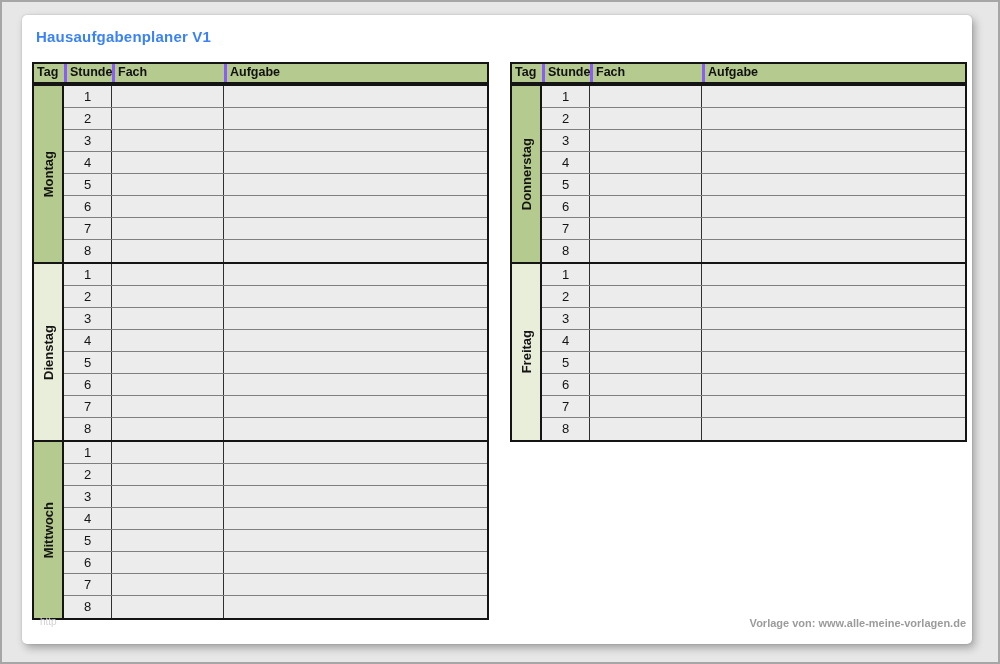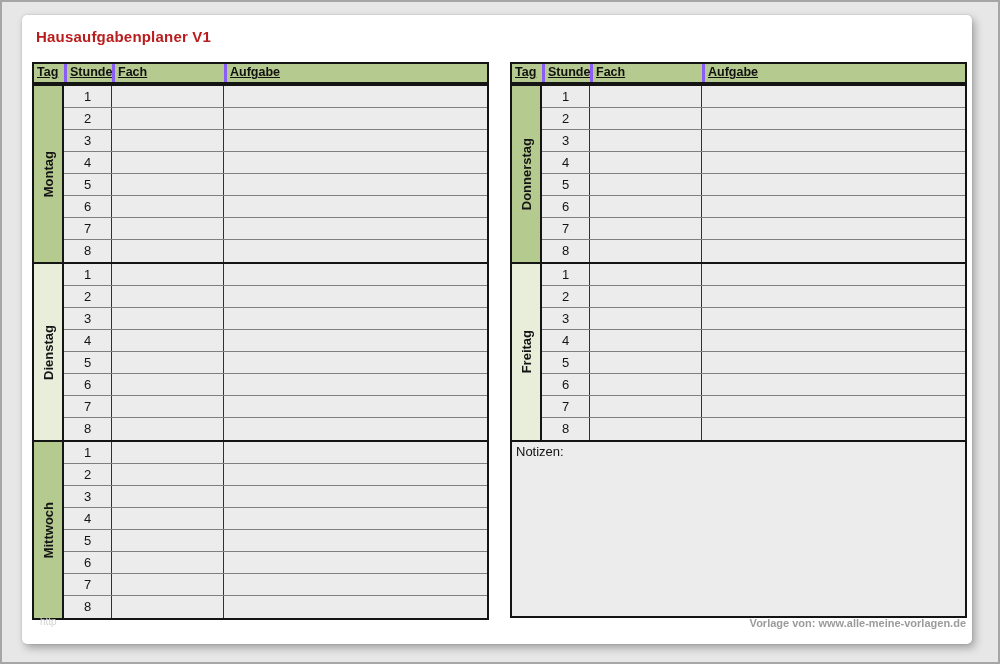--- a/index.html
+++ b/index.html
@@ -12,41 +12,41 @@
     position:relative;width:1000px;height:664px;box-sizing:border-box;
     border:2px solid #a6a6a6;background:#e7e7e7;
   }
   .page{
     position:absolute;left:20px;top:13px;width:950px;height:629px;
     background:#ffffff;border-radius:5px;
     box-shadow:3px 4px 8px rgba(0,0,0,0.30), 0 0 2px rgba(0,0,0,0.18);
   }
   .doc-title{
     position:absolute;left:14px;top:13px;
-    font-size:15px;font-weight:bold;color:#b91c1c;letter-spacing:0.2px;
+    font-size:15px;font-weight:bold;color:#3b82f6;letter-spacing:0.2px;
   }
   .week-line{
     position:absolute;top:16px;right:6px;
     font-size:12.5px;color:#1a1a1a;white-space:pre;
   }
   .week-line .blank{letter-spacing:0.5px;}
   .week-line .gap{display:inline-block;width:10px;}
 
   .ptable{
     position:absolute;top:47px;width:457px;box-sizing:border-box;
     border:2px solid var(--border-dark);background:#ffffff;
   }
   .ptable.left{left:10px;}
   .ptable.right{left:488px;}
 
   .phead{display:flex;height:18px;background:var(--header-green);
     border-bottom:2px solid var(--border-dark);}
   .phead .hc{
     box-sizing:border-box;font-size:12.5px;font-weight:bold;color:#111;
-    line-height:17px;padding-left:3px;overflow:hidden;white-space:nowrap;text-decoration:underline;
+    line-height:17px;padding-left:3px;overflow:hidden;white-space:nowrap;
   }
   .phead .hc + .hc{border-left:3px solid #8b5cf6;}
   .w-tag{width:30px;}
   .w-stunde{width:48px;}
   .w-fach{width:112px;}
   .w-auf{flex:1;}
 
   .day-block{display:flex;border-top:2px solid var(--border-dark);}
   .day-block:first-of-type{border-top:none;}
   .day-cell{
@@ -337,20 +337,19 @@
               <div class="c c-fach"></div>
               <div class="c c-auf"></div>
             </div>
             <div class="prow">
               <div class="c c-stunde">8</div>
               <div class="c c-fach"></div>
               <div class="c c-auf"></div>
             </div>
           </div>
         </div>
-        <div class="notes"><span>Notizen:</span></div>
       </div>
 
     <div class="watermark">http</div>
 
     <div class="credit">Vorlage von: www.alle-meine-vorlagen.de</div>
   </div>
 </div>
 
 </body></html>

